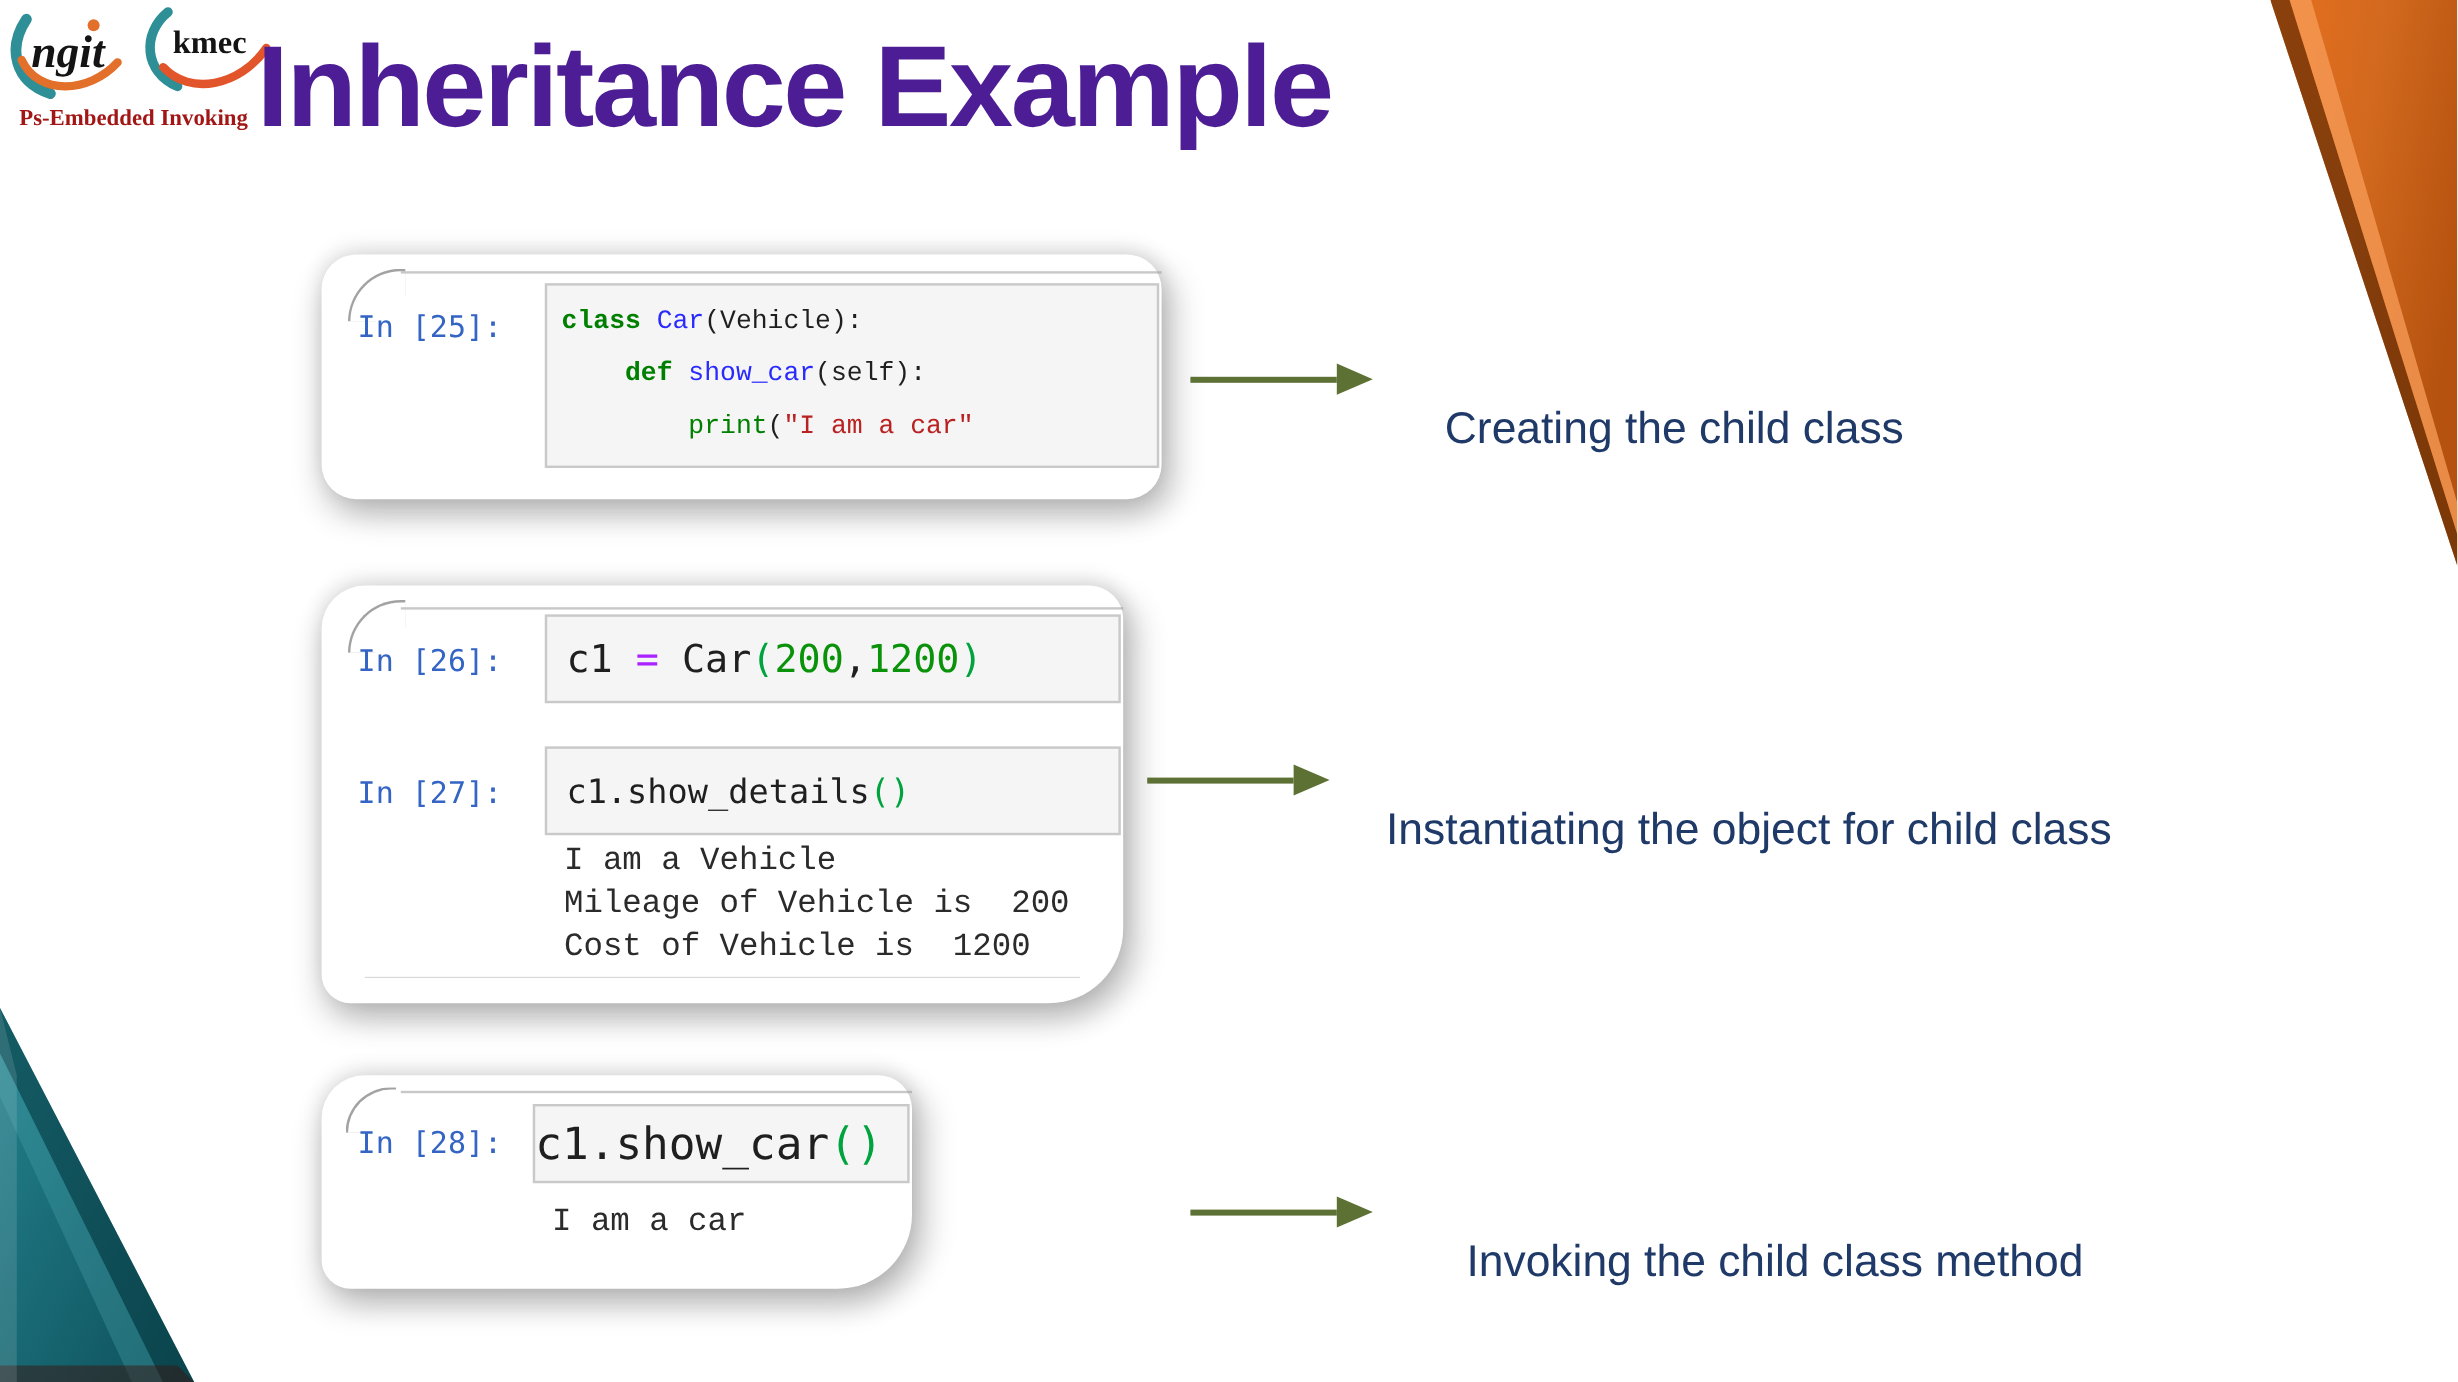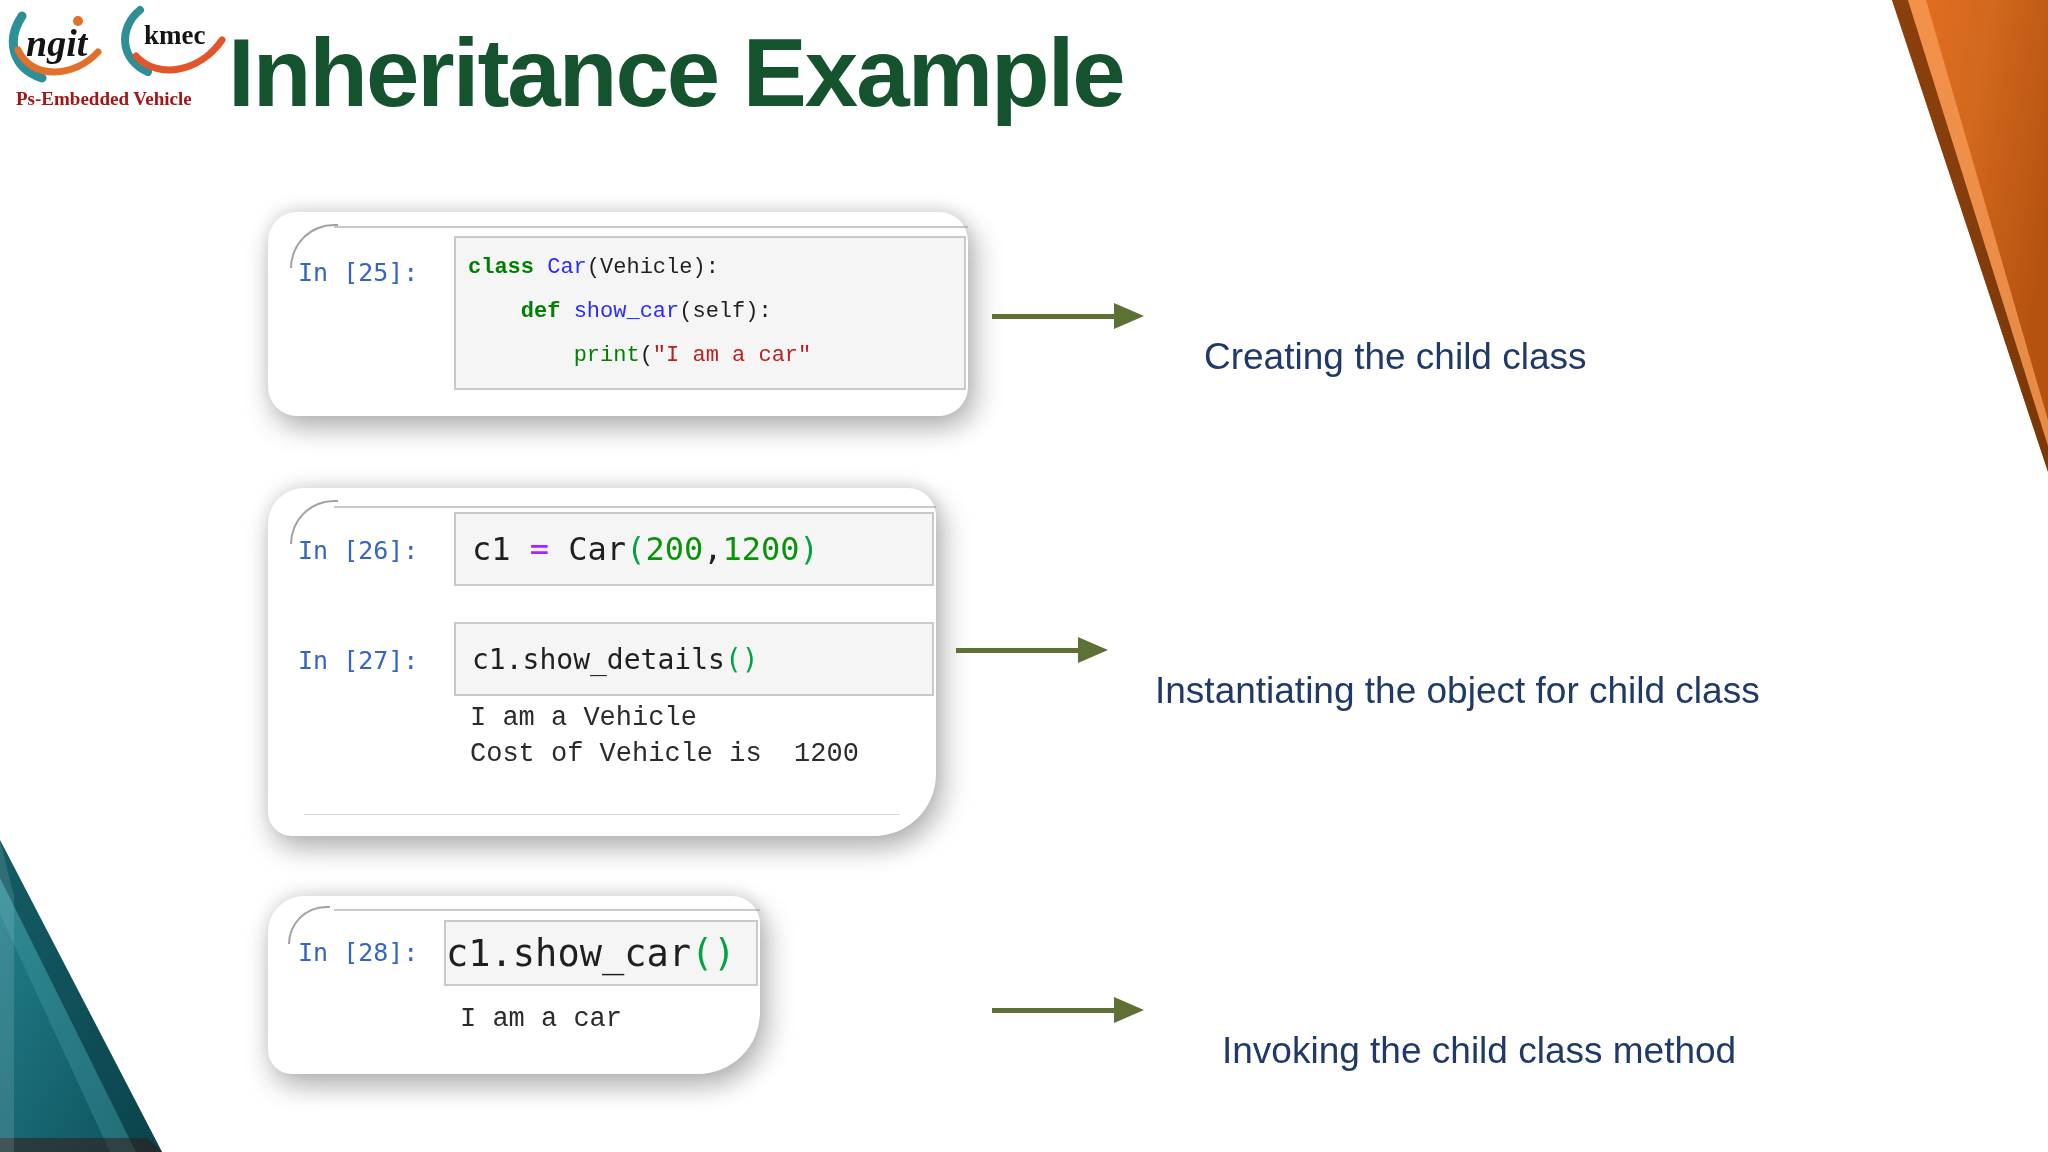--- a/index.html
+++ b/index.html
@@ -1,21 +1,21 @@
 <!DOCTYPE html>
 <html><head>
 <meta charset="utf-8">
 <style>
   html,body{margin:0;padding:0;background:#ffffff;}
   .slide{position:relative;width:2048px;height:1152px;background:#ffffff;overflow:hidden;
          font-family:"Liberation Sans",sans-serif;}
 
   
-  .title{position:absolute;left:228px;top:18px;font-size:96px;font-weight:bold;
-         color:#14532d;letter-spacing:-2px;white-space:nowrap;}
+  .title{position:absolute;left:214px;top:18px;font-size:96px;font-weight:bold;
+         color:#4c1d95;letter-spacing:-2px;white-space:nowrap;}
   .logos{position:absolute;left:4px;top:2px;width:230px;height:112px;}
   .logo-caption{position:absolute;left:12px;top:86px;width:220px;
                 font-family:"Liberation Serif",serif;font-weight:bold;font-size:19px;
                 color:#a31616;white-space:nowrap;}
 
   
   .card{position:absolute;background:#ffffff;
         border-radius:36px 28px 62px 24px;
         box-shadow:0 -6px 16px rgba(0,0,0,.10),0 14px 26px rgba(0,0,0,.20),16px 10px 24px rgba(0,0,0,.12);}
   .hairline{position:absolute;left:66px;right:0;top:14px;height:2px;background:#9a9a9a;opacity:.55;}
@@ -88,21 +88,21 @@
       <path d="M16 10 C 0 34 6 62 36 72" fill="none" stroke="#2f8f96" stroke-width="9" stroke-linecap="round"></path>
       <path d="M12 44 C 26 74 68 72 92 46" fill="none" stroke="#e2702a" stroke-width="7" stroke-linecap="round"></path>
       <circle cx="72" cy="15" r="5" fill="#e2702a"></circle>
       <text x="20" y="50" font-family="Liberation Serif, serif" font-style="italic" font-weight="bold" font-size="38" fill="#141414">ngit</text>
     </svg>
     <svg width="122" height="84" viewBox="0 0 122 84" style="position:absolute;left:106px;top:0px;">
       <path d="M30 8 C 8 26 10 58 38 70" fill="none" stroke="#2f8f96" stroke-width="8" stroke-linecap="round"></path>
       <path d="M26 54 C 48 78 90 70 112 38" fill="none" stroke="#e2552a" stroke-width="7" stroke-linecap="round"></path>
       <text x="34" y="42" font-family="Liberation Serif, serif" font-weight="bold" font-size="27" fill="#141414">kmec</text>
     </svg>
-    <div class="logo-caption">Ps-Embedded Vehicle</div>
+    <div class="logo-caption">Ps-Embedded Invoking</div>
   </div>
 
   <div class="title">Inheritance Example</div>
 
   <div class="card" id="card1">
     <div class="arc"></div>
     <div class="hairline"></div>
     <div class="prompt">In [25]:</div>
     <div class="input">
         <div class="code-line"><span class="tok-kw">class</span><span class="tok-pl"> </span><span class="tok-nm">Car</span><span class="tok-pl">(Vehicle):</span></div>
@@ -115,21 +115,21 @@
     <div class="arc"></div>
     <div class="hairline" style="top:18px;"></div>
     <div class="prompt p26">In [26]:</div>
     <div class="input in26">
         <div class="code-line"><span class="tok-pl">c1 </span><span class="tok-op">=</span><span class="tok-pl"> Car</span><span class="tok-br">(</span><span class="tok-num">200</span><span class="tok-pl">,</span><span class="tok-num">1200</span><span class="tok-br">)</span></div>
       </div>
     <div class="prompt p27">In [27]:</div>
     <div class="input in27">
         <div class="code-line"><span class="tok-pl">c1.show_details</span><span class="tok-br">()</span></div>
       </div>
-    <div class="out"><div>I am a Vehicle</div><div>Cost of Vehicle is  1200</div></div>
+    <div class="out"><div>I am a Vehicle</div><div>Mileage of Vehicle is  200</div><div>Cost of Vehicle is  1200</div></div>
     <div class="sep"></div>
   </div>
 
   <div class="card" id="card3">
     <div class="arc" style="left:20px;top:10px;width:40px;height:36px;"></div>
     <div class="hairline" style="top:13px;"></div>
     <div class="prompt">In [28]:</div>
     <div class="input">
         <div class="code-line"><span class="tok-pl">c1.show_car</span><span class="tok-br">()</span></div>
       </div>

